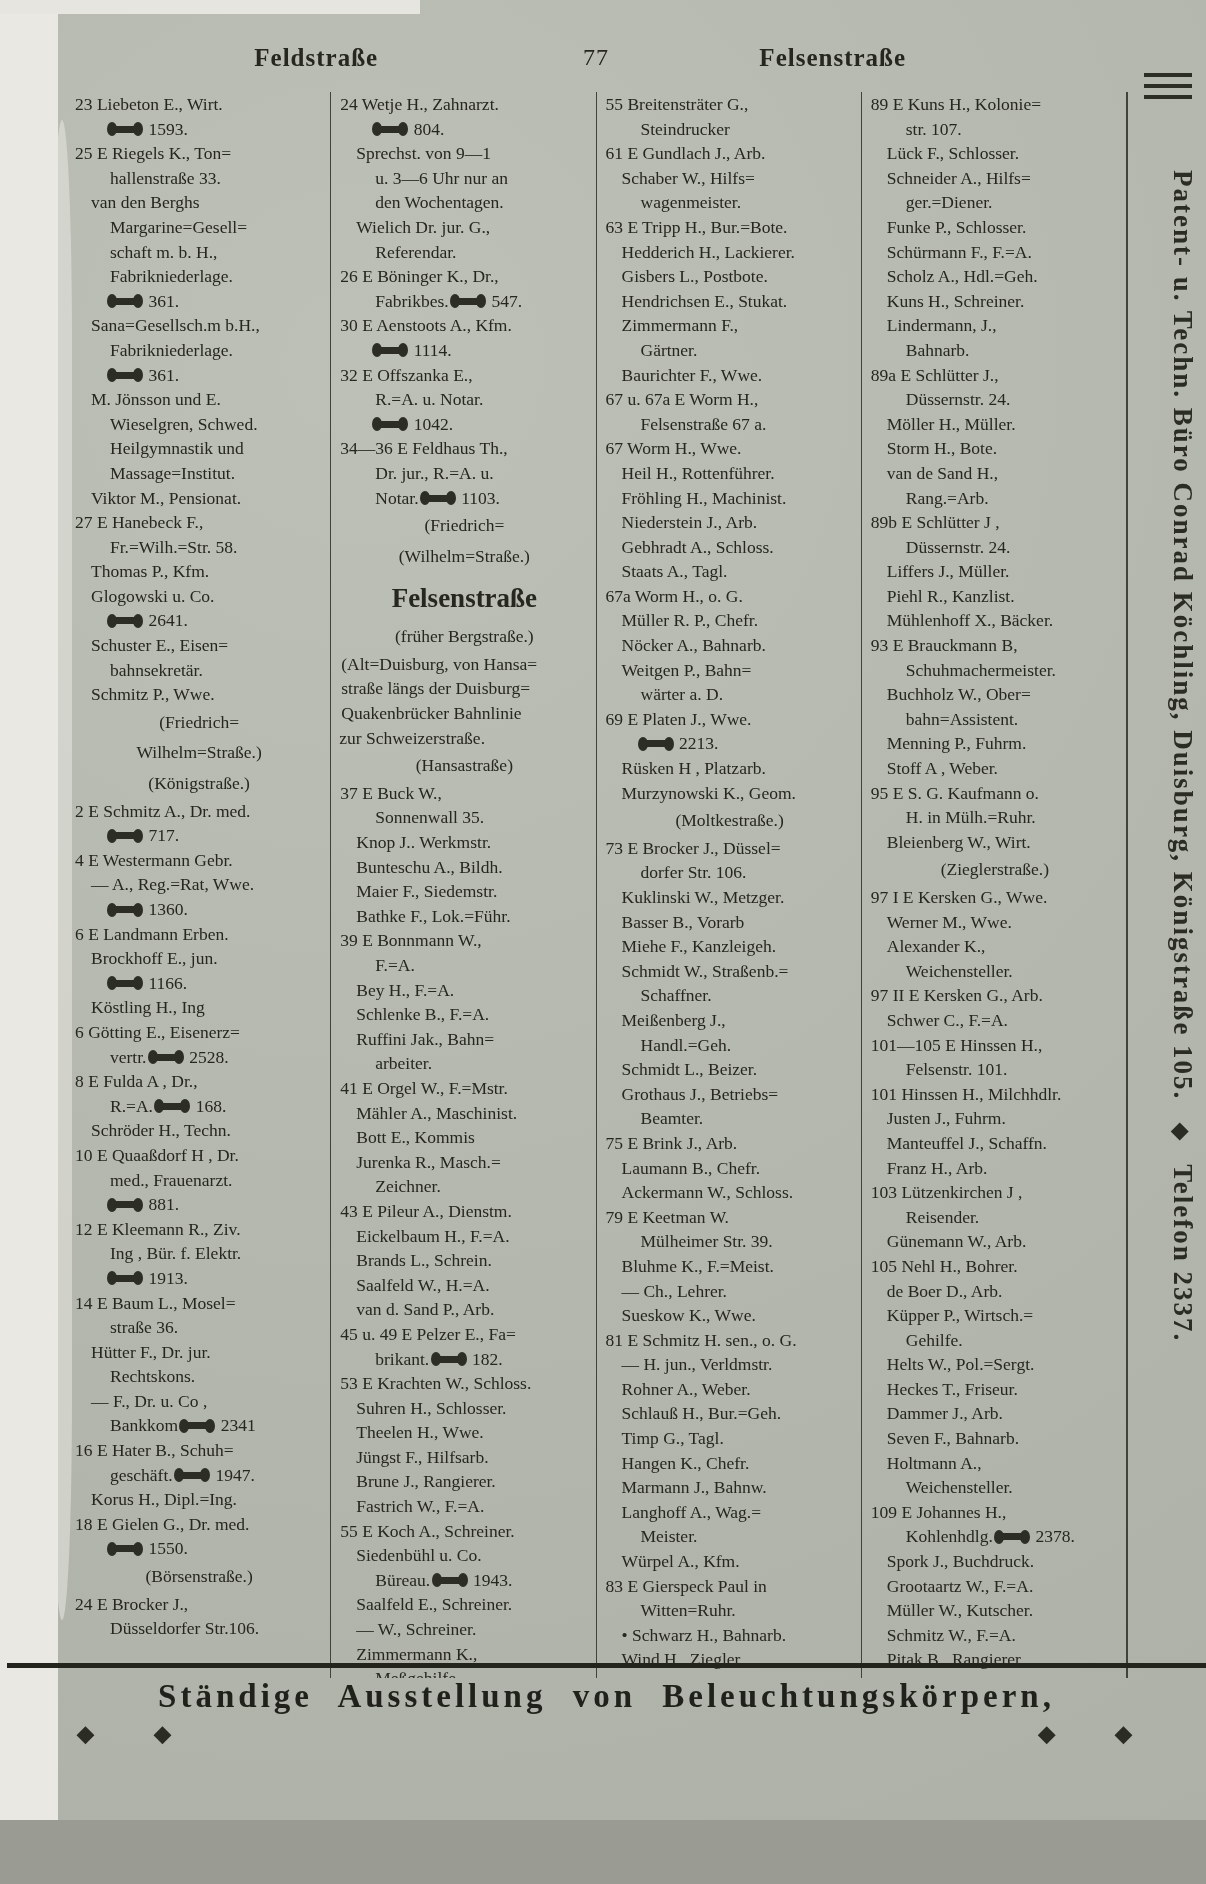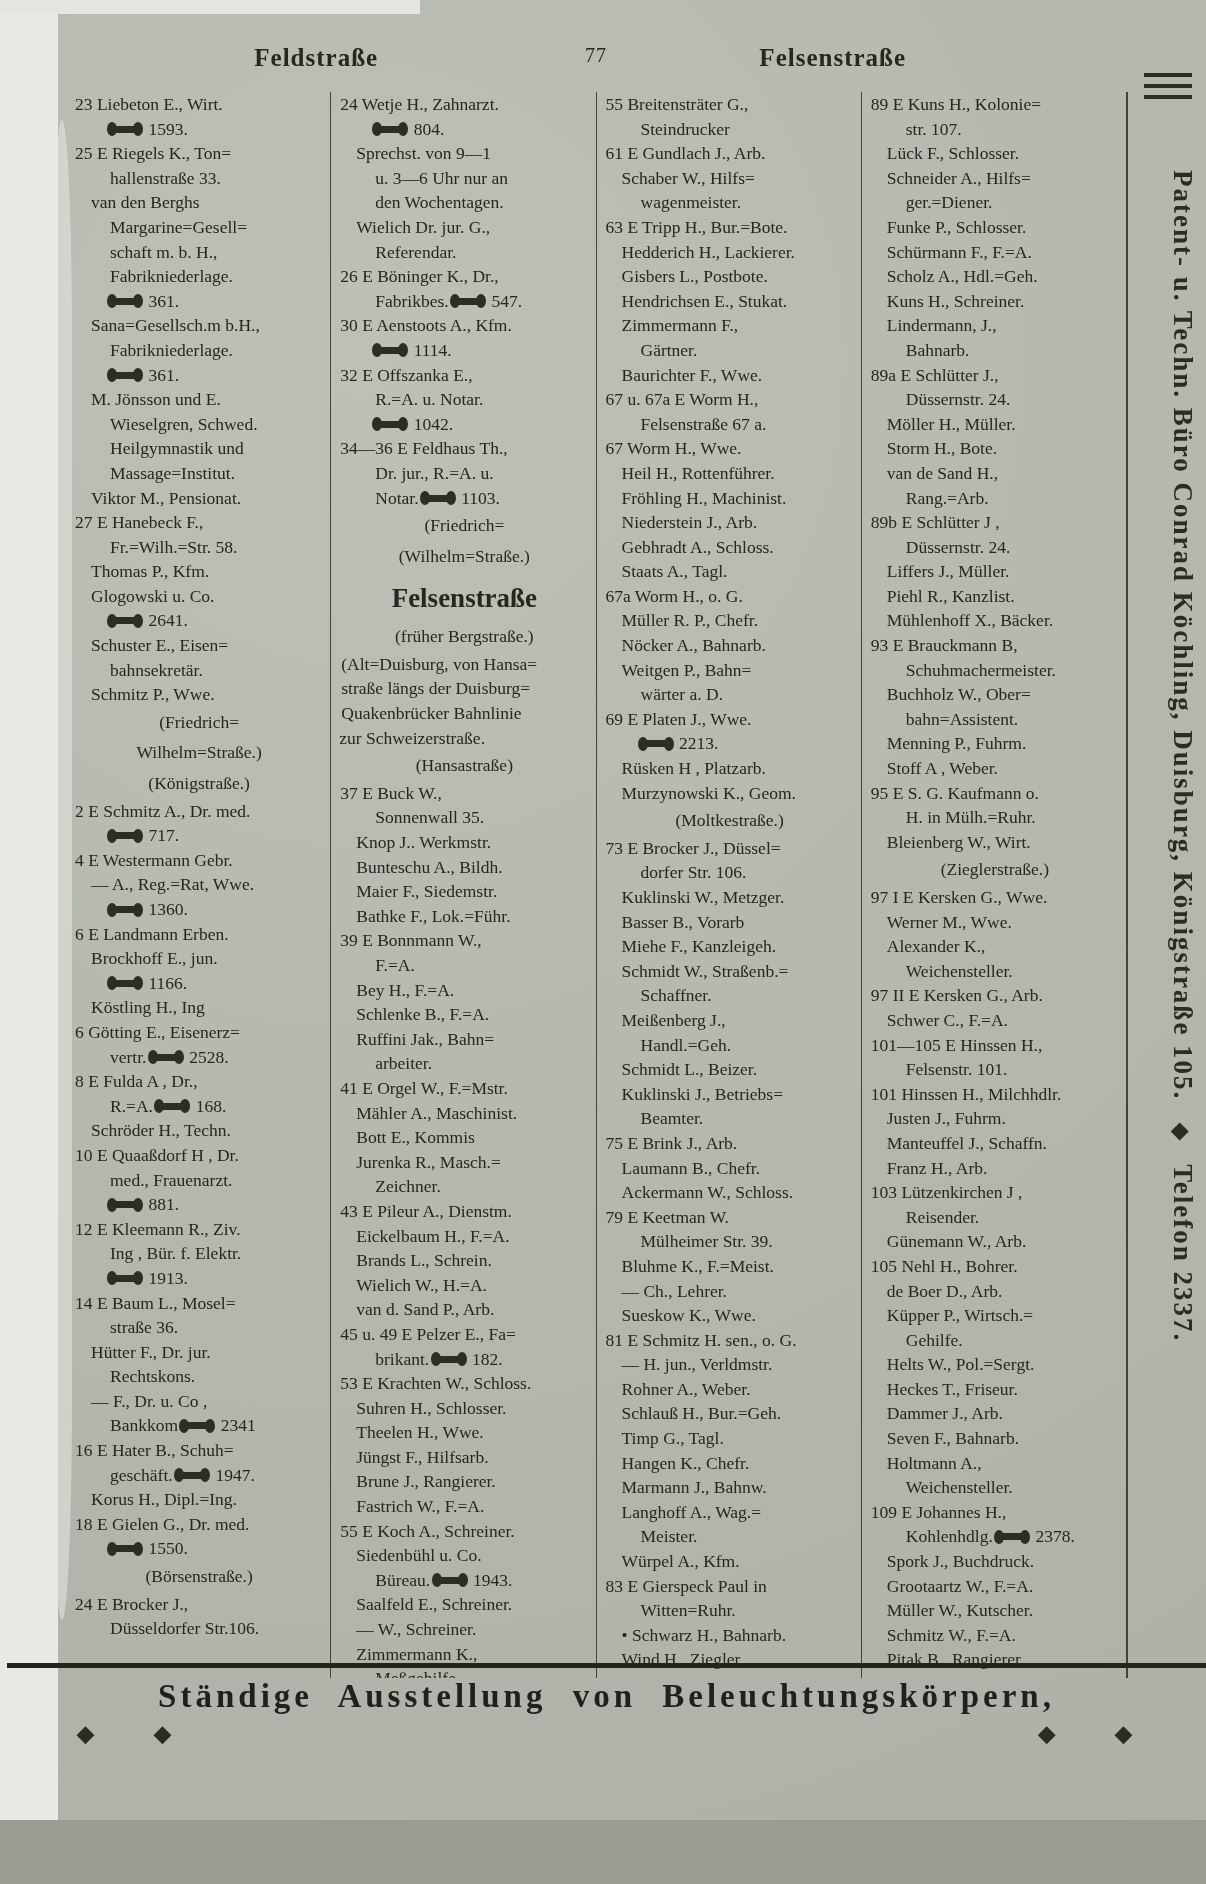--- a/index.html
+++ b/index.html
@@ -10,21 +10,21 @@
   
   .edge-left{position:absolute;left:0;top:0;width:58px;height:100%;background:#e9e8e2;}
   .edge-left::after{content:"";position:absolute;right:-14px;top:120px;width:20px;height:1500px;
         background:#e9e8e2;border-radius:18px/400px;opacity:.55;}
   .edge-top{position:absolute;left:0;top:0;width:420px;height:14px;background:#e6e5df;}
 
   
   .hdr{position:absolute;top:44px;left:58px;right:72px;height:36px;font-size:25px;}
   .hdr .h{position:absolute;transform:translateX(-50%);font-weight:bold;letter-spacing:1px;}
   .hdr .h1{left:24%;}
-  .hdr .hp{left:50%;font-weight:normal;font-size:20px;}
+  .hdr .hp{left:50%;font-weight:normal;font-size:24px;}
   .hdr .h2{left:72%;}
 
   
   .cols{position:absolute;left:66px;top:92px;right:78px;bottom:142px;display:flex;}
   .col{flex:1 1 0;padding:0 6px 0 8px;border-right:1.5px solid #41433a;overflow:hidden;}
   .col:last-child{border-right:2px solid #41433a;}
   .ln{font-size:17.5px;line-height:24.6px;white-space:nowrap;}
   .entry{padding-left:1px;}
   .sub{padding-left:17px;}
   .cont{padding-left:36px;}
@@ -177,21 +177,21 @@
         <div class="ln sub">Ruffini Jak., Bahn=</div>
         <div class="ln cont">arbeiter.</div>
         <div class="ln entry">41 E Orgel W., F.=Mstr.</div>
         <div class="ln sub">Mähler A., Maschinist.</div>
         <div class="ln sub">Bott E., Kommis</div>
         <div class="ln sub">Jurenka R., Masch.=</div>
         <div class="ln cont">Zeichner.</div>
         <div class="ln entry">43 E Pileur A., Dienstm.</div>
         <div class="ln sub">Eickelbaum H., F.=A.</div>
         <div class="ln sub">Brands L., Schrein.</div>
-        <div class="ln sub">Wielich W., H.=A.</div>
+        <div class="ln sub">Saalfeld W., H.=A.</div>
         <div class="ln sub">van d. Sand P., Arb.</div>
         <div class="ln entry">45 u. 49 E Pelzer E., Fa=</div>
         <div class="ln cont">brikant. <span class="tel-ic"></span> 182.</div>
         <div class="ln entry">53 E Krachten W., Schloss.</div>
         <div class="ln sub">Suhren H., Schlosser.</div>
         <div class="ln sub">Theelen H., Wwe.</div>
         <div class="ln sub">Jüngst F., Hilfsarb.</div>
         <div class="ln sub">Brune J., Rangierer.</div>
         <div class="ln sub">Fastrich W., F.=A.</div>
         <div class="ln entry">55 E Koch A., Schreiner.</div>
@@ -236,21 +236,21 @@
         <div class="ln entry">73 E Brocker J., Düssel=</div>
         <div class="ln cont">dorfer Str. 106.</div>
         <div class="ln sub">Kuklinski W., Metzger.</div>
         <div class="ln sub">Basser B., Vorarb</div>
         <div class="ln sub">Miehe F., Kanzleigeh.</div>
         <div class="ln sub">Schmidt W., Straßenb.=</div>
         <div class="ln cont">Schaffner.</div>
         <div class="ln sub">Meißenberg J.,</div>
         <div class="ln cont">Handl.=Geh.</div>
         <div class="ln sub">Schmidt L., Beizer.</div>
-        <div class="ln sub">Kuklinski J., Betriebs=</div>
+        <div class="ln sub">Grothaus J., Betriebs=</div>
         <div class="ln cont">Beamter.</div>
         <div class="ln entry">75 E Brink J., Arb.</div>
         <div class="ln sub">Laumann B., Chefr.</div>
         <div class="ln sub">Ackermann W., Schloss.</div>
         <div class="ln entry">79 E Keetman W.</div>
         <div class="ln cont">Mülheimer Str. 39.</div>
         <div class="ln sub">Bluhme K., F.=Meist.</div>
         <div class="ln sub">— Ch., Lehrer.</div>
         <div class="ln sub">Sueskow K., Wwe.</div>
         <div class="ln entry">81 E Schmitz H. sen., o. G.</div>

